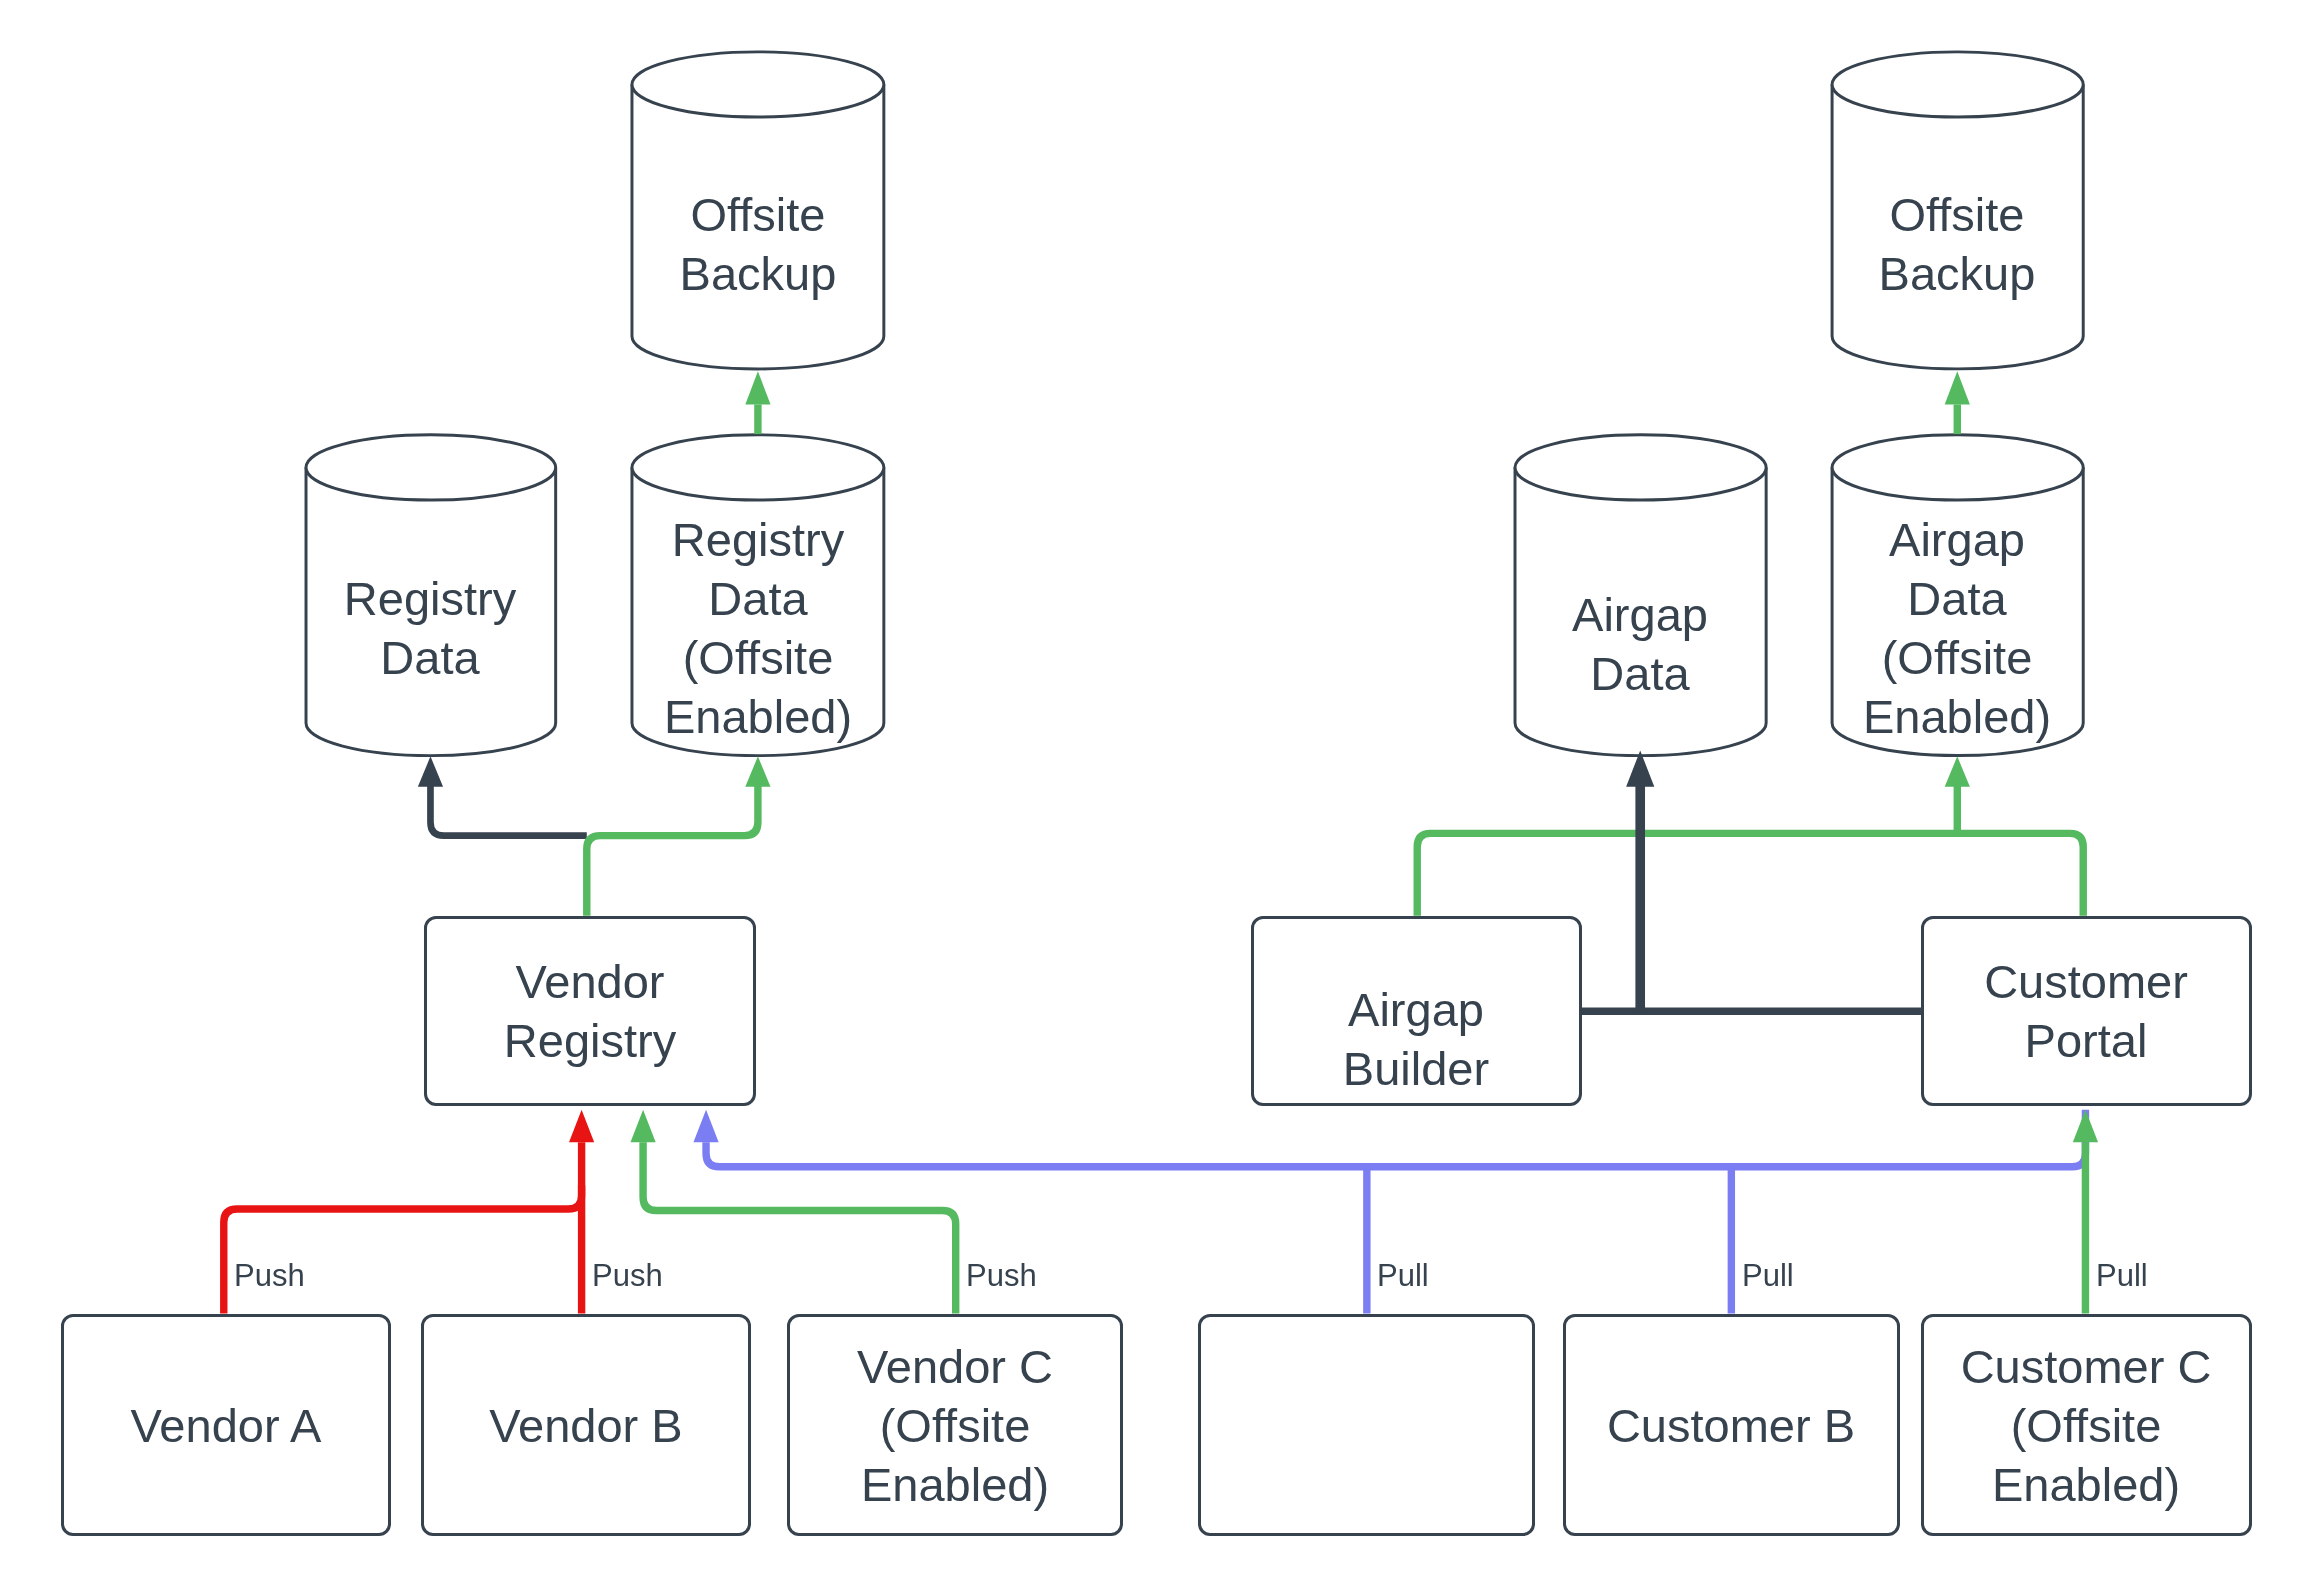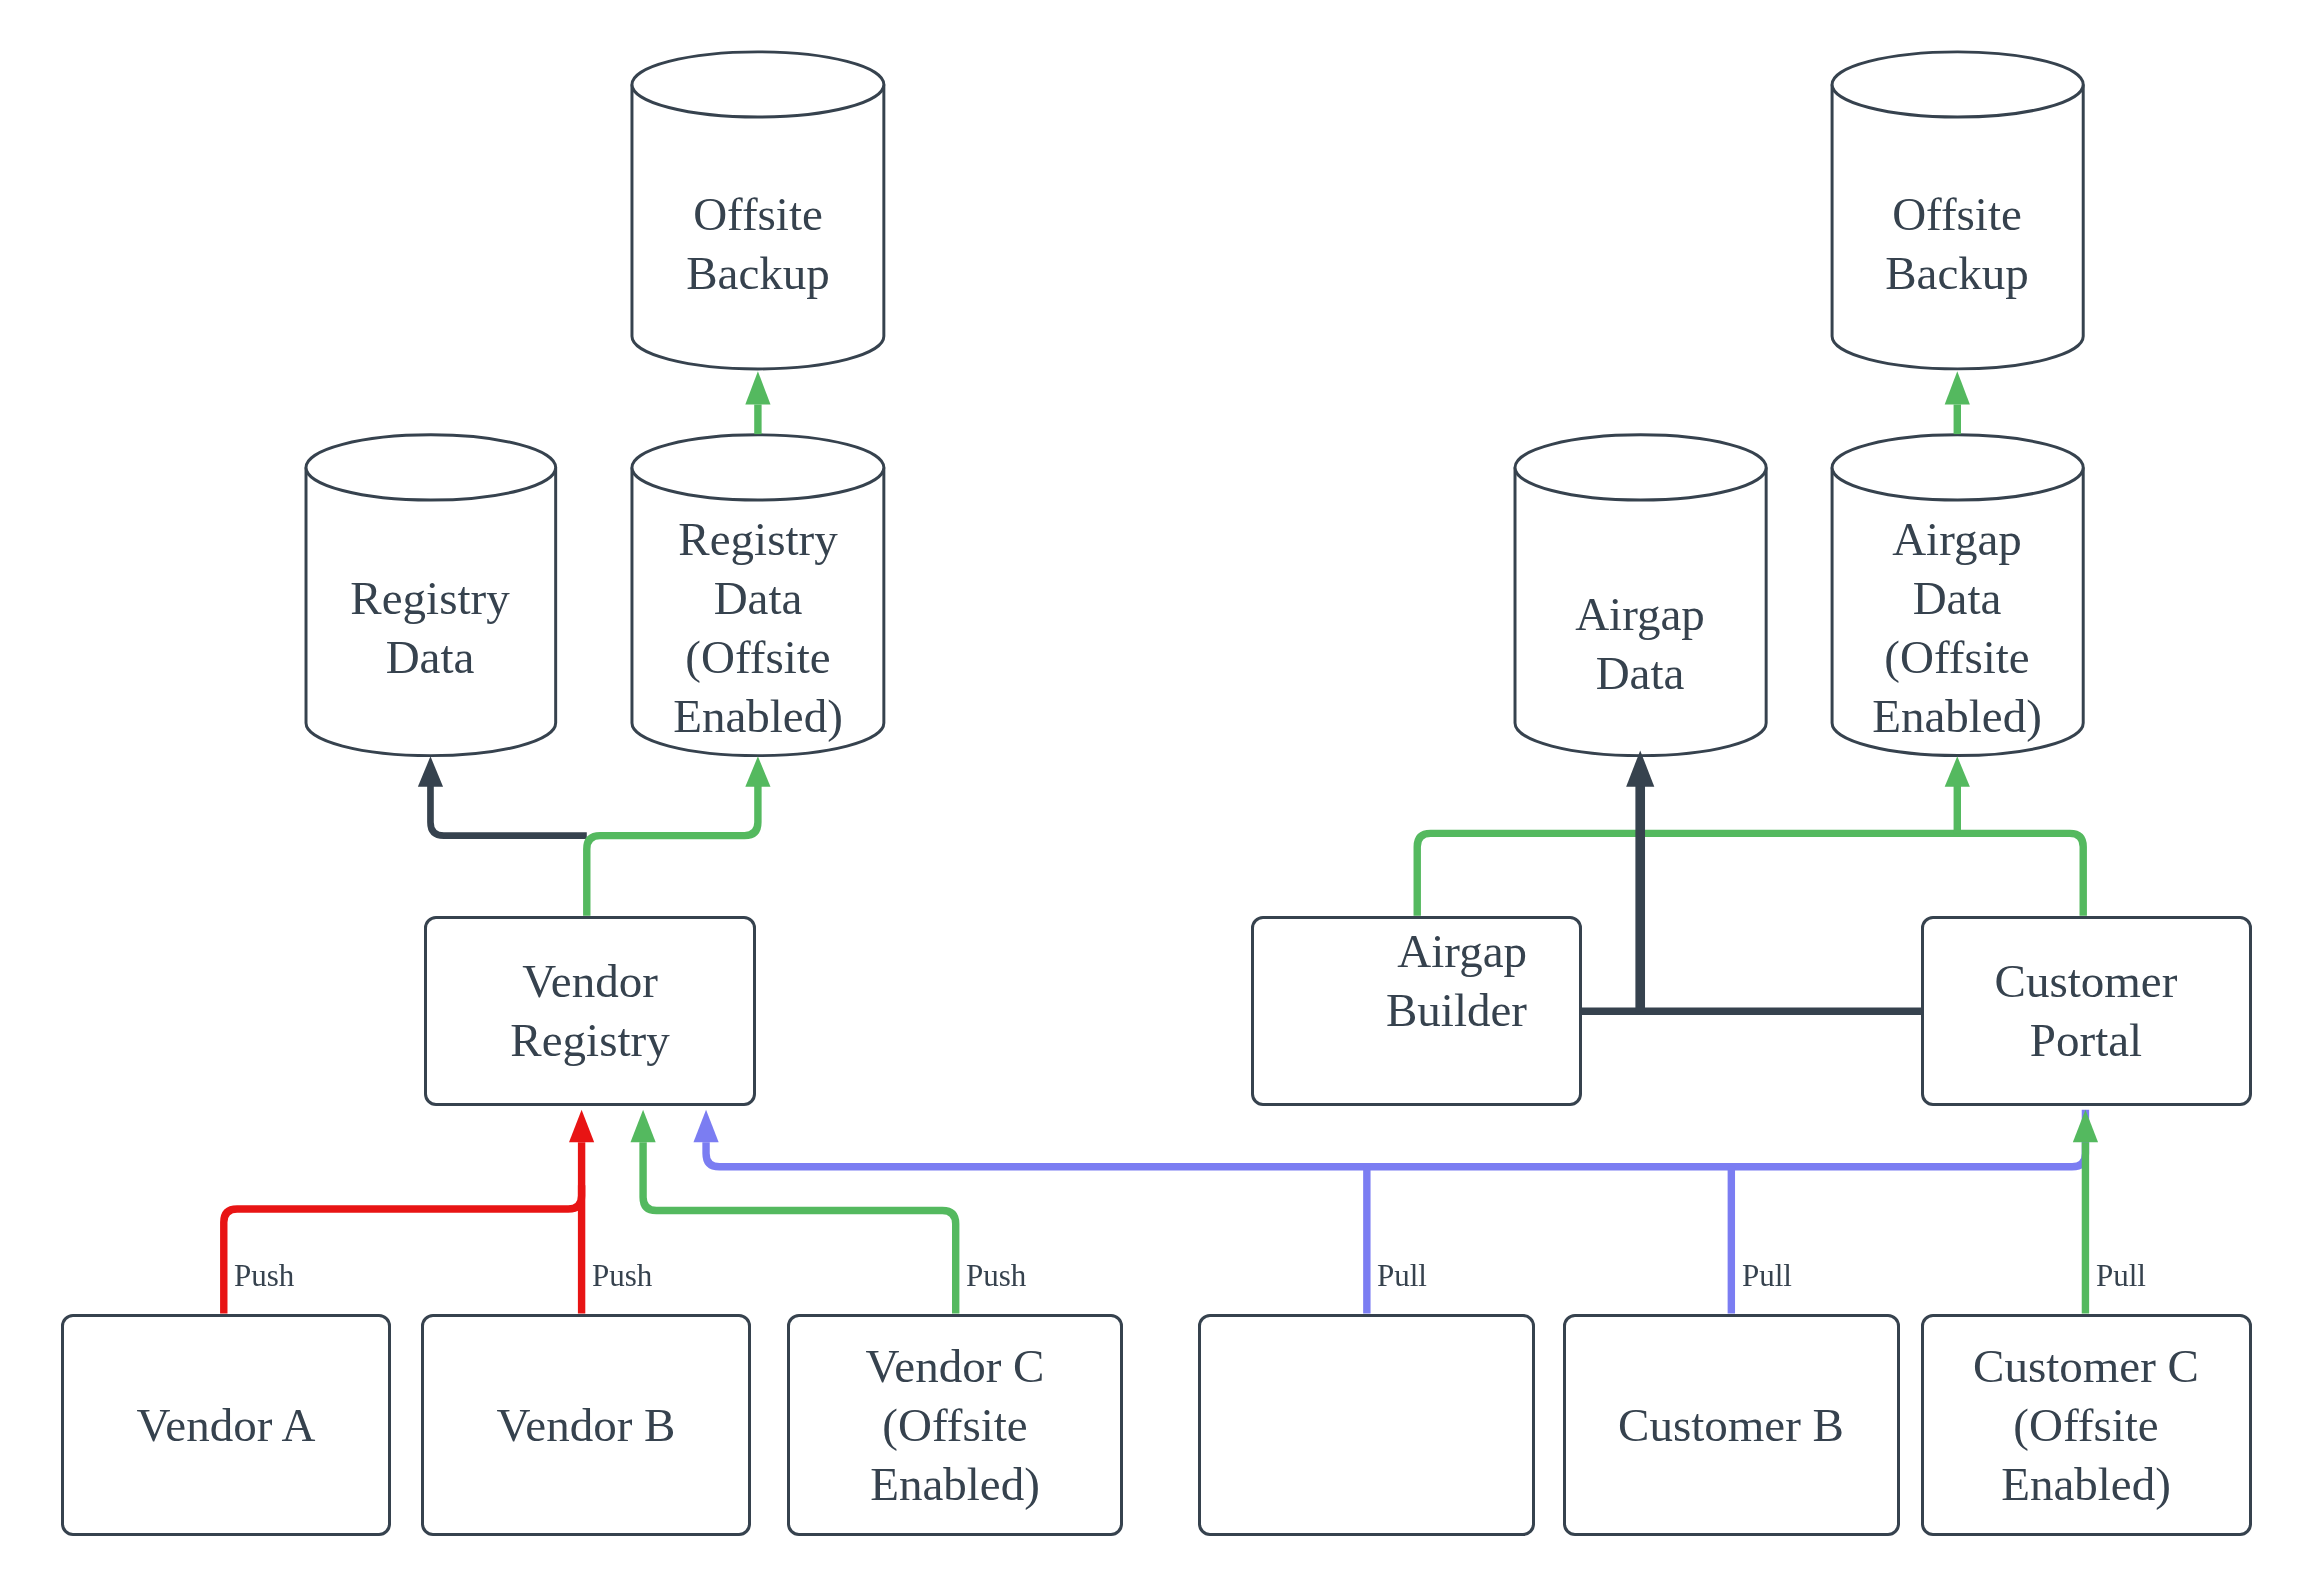--- a/index.html
+++ b/index.html
@@ -1,18 +1,18 @@
 <!DOCTYPE html>
 <html style="font-size:12px"><head>
 <meta charset="utf-8">
 <style>
   html,body { margin:0; padding:0; background:#ffffff; }
   #canvas {
     position:relative; width:2307px; height:1592px; background:#ffffff;
-    font-family:Liberation Serif, serif; color:#36424E; overflow:hidden;
+    font-family:Liberation Sans, sans-serif; color:#36424E; overflow:hidden;
   }
   .box {
     position:absolute; border:3px solid #36424E; border-radius:12px;
     background:#ffffff; box-sizing:border-box; z-index:1;
   }
   svg.layer { position:absolute; left:0; top:0; z-index:2; pointer-events:none; }
   .lbl {
     position:absolute; z-index:3; display:flex; align-items:center; justify-content:center;
     text-align:center; font-size:47px; line-height:59px; color:#36424E;
   }
@@ -96,21 +96,21 @@
   </svg>
 
   <div class="lbl" style="left:647px; top:133px; width:222px; height:221px;">Offsite Backup</div>
   <div class="lbl" style="left:319px; top:516px; width:222px; height:224px;">Registry Data</div>
   <div class="lbl" style="left:647px; top:516px; width:222px; height:224px;">Registry Data (Offsite Enabled)</div>
   <div class="lbl" style="left:1846px; top:133px; width:222px; height:221px;">Offsite Backup</div>
   <div class="lbl" style="left:1529px; top:532px; width:222px; height:224px;">Airgap Data</div>
   <div class="lbl" style="left:1846px; top:516px; width:222px; height:224px;">Airgap Data (Offsite Enabled)</div>
 
   <div class="lbl" style="left:479px; top:916px; width:222px; height:190px;">Vendor Registry</div>
-  <div class="lbl" style="left:1305px; top:886px; width:222px; height:190px;text-align:right;">Airgap Builder</div>
+  <div class="lbl" style="left:1305px; top:944px; width:222px; height:190px;">Airgap Builder</div>
   <div class="lbl" style="left:1975px; top:916px; width:222px; height:190px;">Customer Portal</div>
 
   <div class="lbl" style="left:89px; top:1314px; width:274px; height:222px;">Vendor A</div>
   <div class="lbl" style="left:449px; top:1314px; width:274px; height:222px;text-align:center;">Vendor B</div>
   <div class="lbl" style="left:818px; top:1314px; width:274px; height:222px;">Vendor C (Offsite Enabled)</div>
   <div class="lbl" style="left:1594px; top:1314px; width:274px; height:222px;">Customer B</div>
   <div class="lbl" style="left:1949px; top:1314px; width:274px; height:222px;">Customer C (Offsite Enabled)</div>
 
   <div class="edge-lbl" style="left:234px; top:1246px;">Push</div>
   <div class="edge-lbl" style="left:592px; top:1246px;">Push</div>

